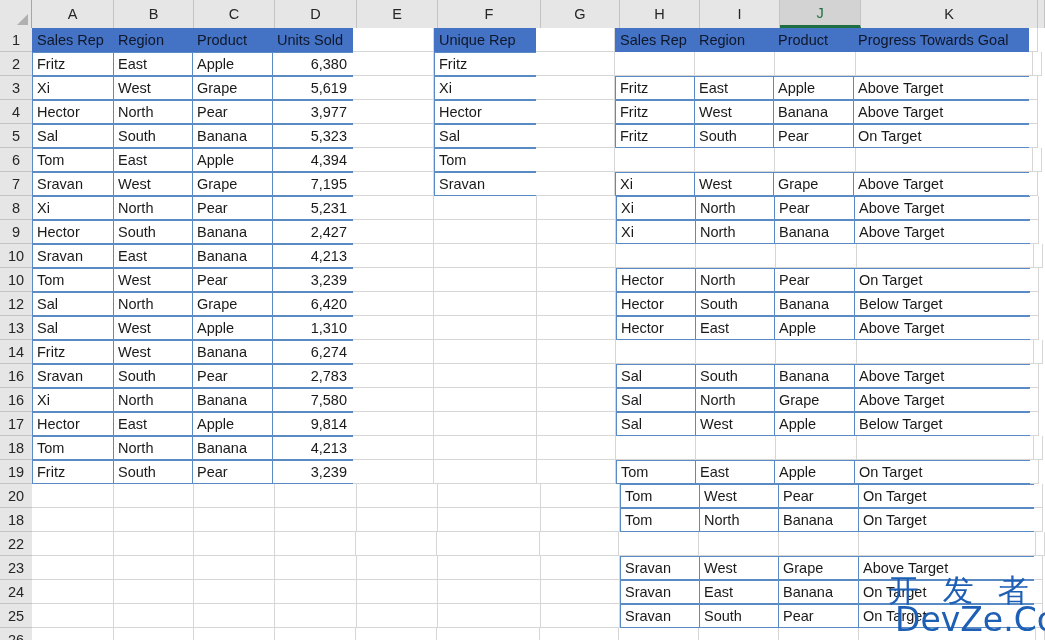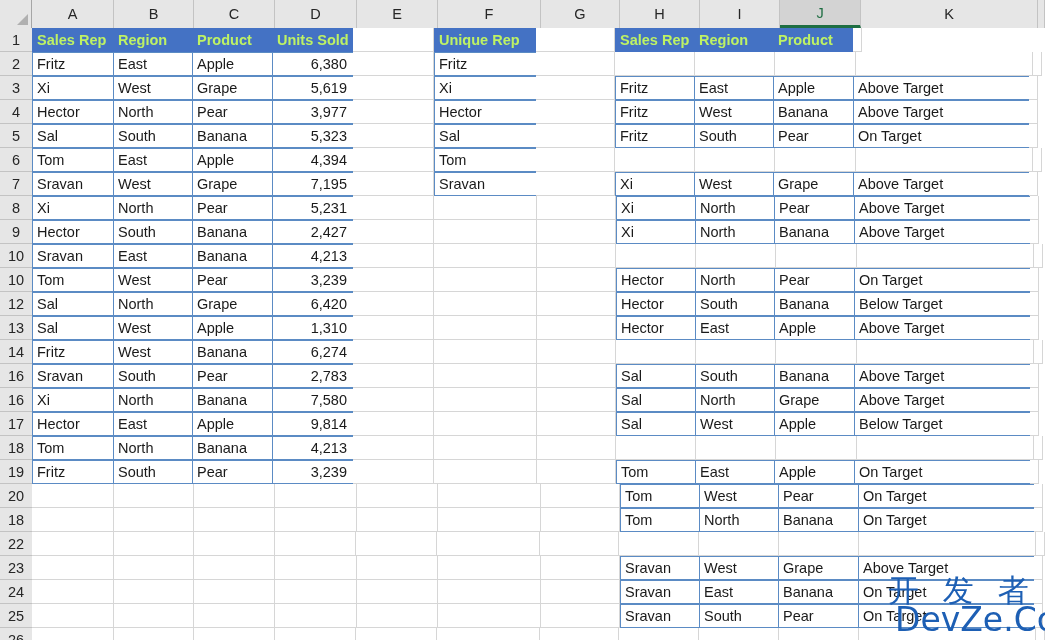--- a/index.html
+++ b/index.html
@@ -96,28 +96,27 @@
     border-right: 1px solid #5b8bc4;
     border-bottom: 1px solid #5b8bc4;
     border-top: 1px solid #5b8bc4;
     border-left: 1px solid #5b8bc4;
     margin-right: -1px;
     margin-bottom: -1px;
   }
   
   .cell.hdr {
     background: #4472c4;
-    color: #bef264;
+    color: #0f172a;
     border-right: 1px solid #4472c4;
     border-bottom: 1px solid #4472c4;
     border-top: 1px solid #4472c4;
     border-left: 1px solid #4472c4;
     margin-right: -1px;
     margin-bottom: -1px;
-    font-weight: bold;
   }
 
   
   .w-a { width: 82px; }
   .w-b { width: 80px; }
   .w-c { width: 81px; }
   .w-d { width: 82px; }
   .w-e { width: 81px; }
   .w-f { width: 103px; }
   .w-g { width: 79px; }
@@ -205,20 +204,21 @@
         <div class="cell w-a hdr">Sales Rep</div>
         <div class="cell w-b hdr">Region</div>
         <div class="cell w-c hdr">Product</div>
         <div class="cell w-d hdr">Units Sold</div>
         <div class="cell w-e"></div>
         <div class="cell w-f hdr">Unique Rep</div>
         <div class="cell w-g"></div>
         <div class="cell w-h hdr">Sales Rep</div>
         <div class="cell w-i hdr">Region</div>
         <div class="cell w-j hdr">Product</div>
+        <div class="cell w-k hdr">Progress Towards Goal</div>
         <div class="cell w-l"></div>
       </div>
       <div class="grid-row">
         <div class="cell w-a tbl">Fritz</div>
         <div class="cell w-b tbl">East</div>
         <div class="cell w-c tbl">Apple</div>
         <div class="cell w-d tbl num">6,380</div>
         <div class="cell w-e"></div>
         <div class="cell w-f tbl">Fritz</div>
         <div class="cell w-g"></div>

